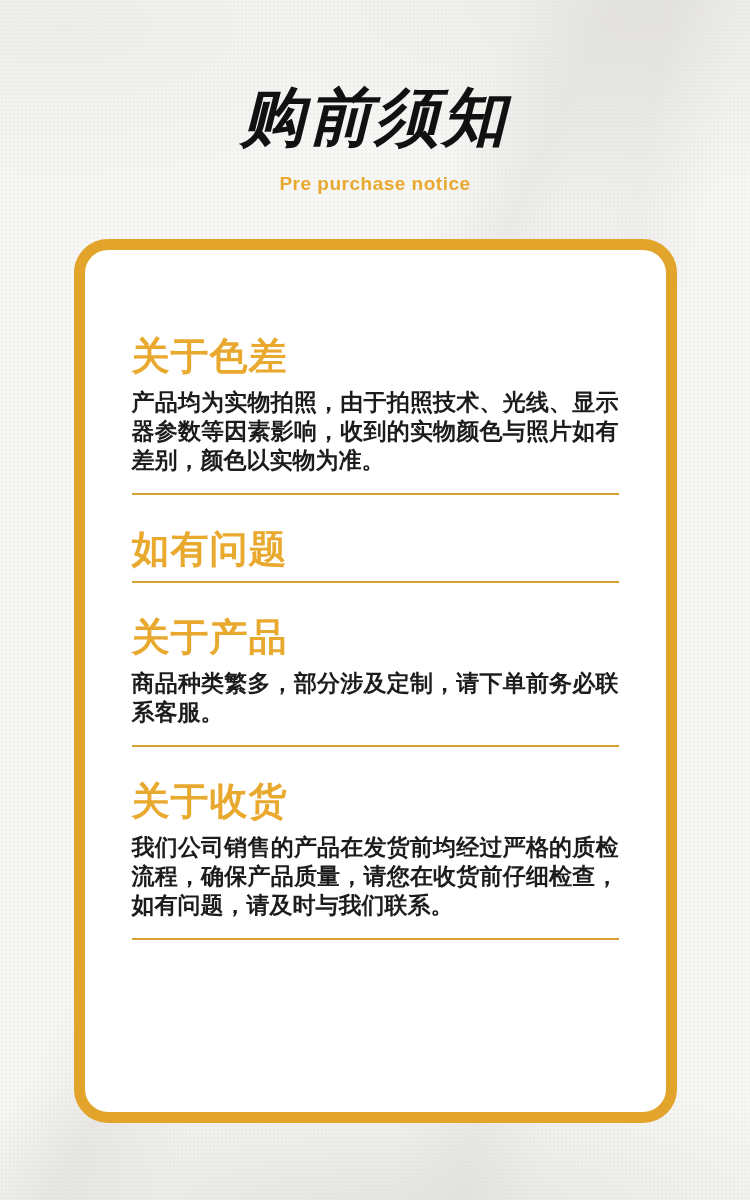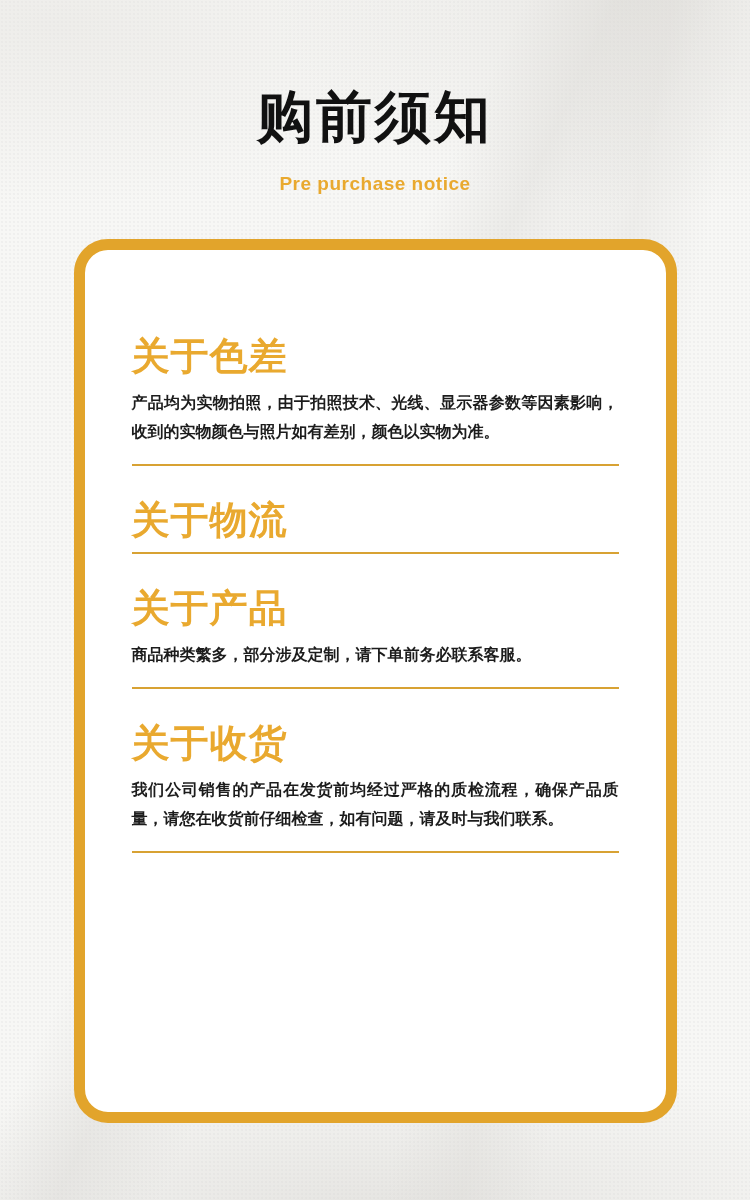--- a/index.html
+++ b/index.html
@@ -20,40 +20,40 @@
       radial-gradient(ellipse 600px 260px at 8% 2%, rgba(226,224,220,0.45), transparent 70%),
       linear-gradient(115deg, transparent 40%, rgba(208,206,202,0.30) 47%, transparent 55%),
       linear-gradient(100deg, transparent 62%, rgba(214,212,208,0.28) 70%, transparent 78%),
       radial-gradient(ellipse 760px 220px at 50% 101%, rgba(212,210,206,0.50), transparent 72%),
       radial-gradient(rgba(120,120,112,0.055) 1px, transparent 1.2px),
       var(--page-bg);
     background-size:auto,auto,auto,auto,auto,4px 4px,auto;
   }
   .header{padding-top:85px;text-align:center;}
   .title{
-    font-size:56px;line-height:64px;font-weight:900;
-    letter-spacing:3px;color:var(--title-text);
+    font-size:64px;line-height:64px;font-weight:900;
+    letter-spacing:3px;color:var(--title-text);font-style:italic;
   }
   .subtitle{
     margin-top:20px;font-size:19px;line-height:30px;font-weight:700;
     letter-spacing:0.5px;color:var(--heading);
   }
   .card{
     width:603px;height:884px;margin:40px auto 0;
     background:var(--card-bg);
     border:11px solid var(--accent);
     border-radius:34px;
     padding:84px 47px 0;
   }
   .section h2{
     font-size:38px;line-height:44px;font-weight:800;
     color:var(--heading);margin-bottom:10px;letter-spacing:1px;
   }
   .section p{
-    font-size:16px;line-height:29px;font-weight:700;
+    font-size:23px;line-height:29px;font-weight:700;
     color:var(--body-text);margin-bottom:18px;
     text-align:justify;
   }
   .divider{height:2px;background:var(--divider);margin-bottom:32px;}
 </style>
 </head>
 <body>
 
 <div class="header">
   <div class="title">购前须知</div>
@@ -62,21 +62,21 @@
 
 <div class="card">
 
   <div class="section">
     <h2>关于色差</h2>
     <p>产品均为实物拍照，由于拍照技术、光线、显示器参数等因素影响，收到的实物颜色与照片如有差别，颜色以实物为准。</p>
     <div class="divider"></div>
   </div>
 
   <div class="section">
-    <h2>关于物流</h2>
+    <h2>如有问题</h2>
     <div class="divider"></div>
   </div>
 
   <div class="section">
     <h2>关于产品</h2>
     <p>商品种类繁多，部分涉及定制，请下单前务必联系客服。</p>
     <div class="divider"></div>
   </div>
 
   <div class="section">

